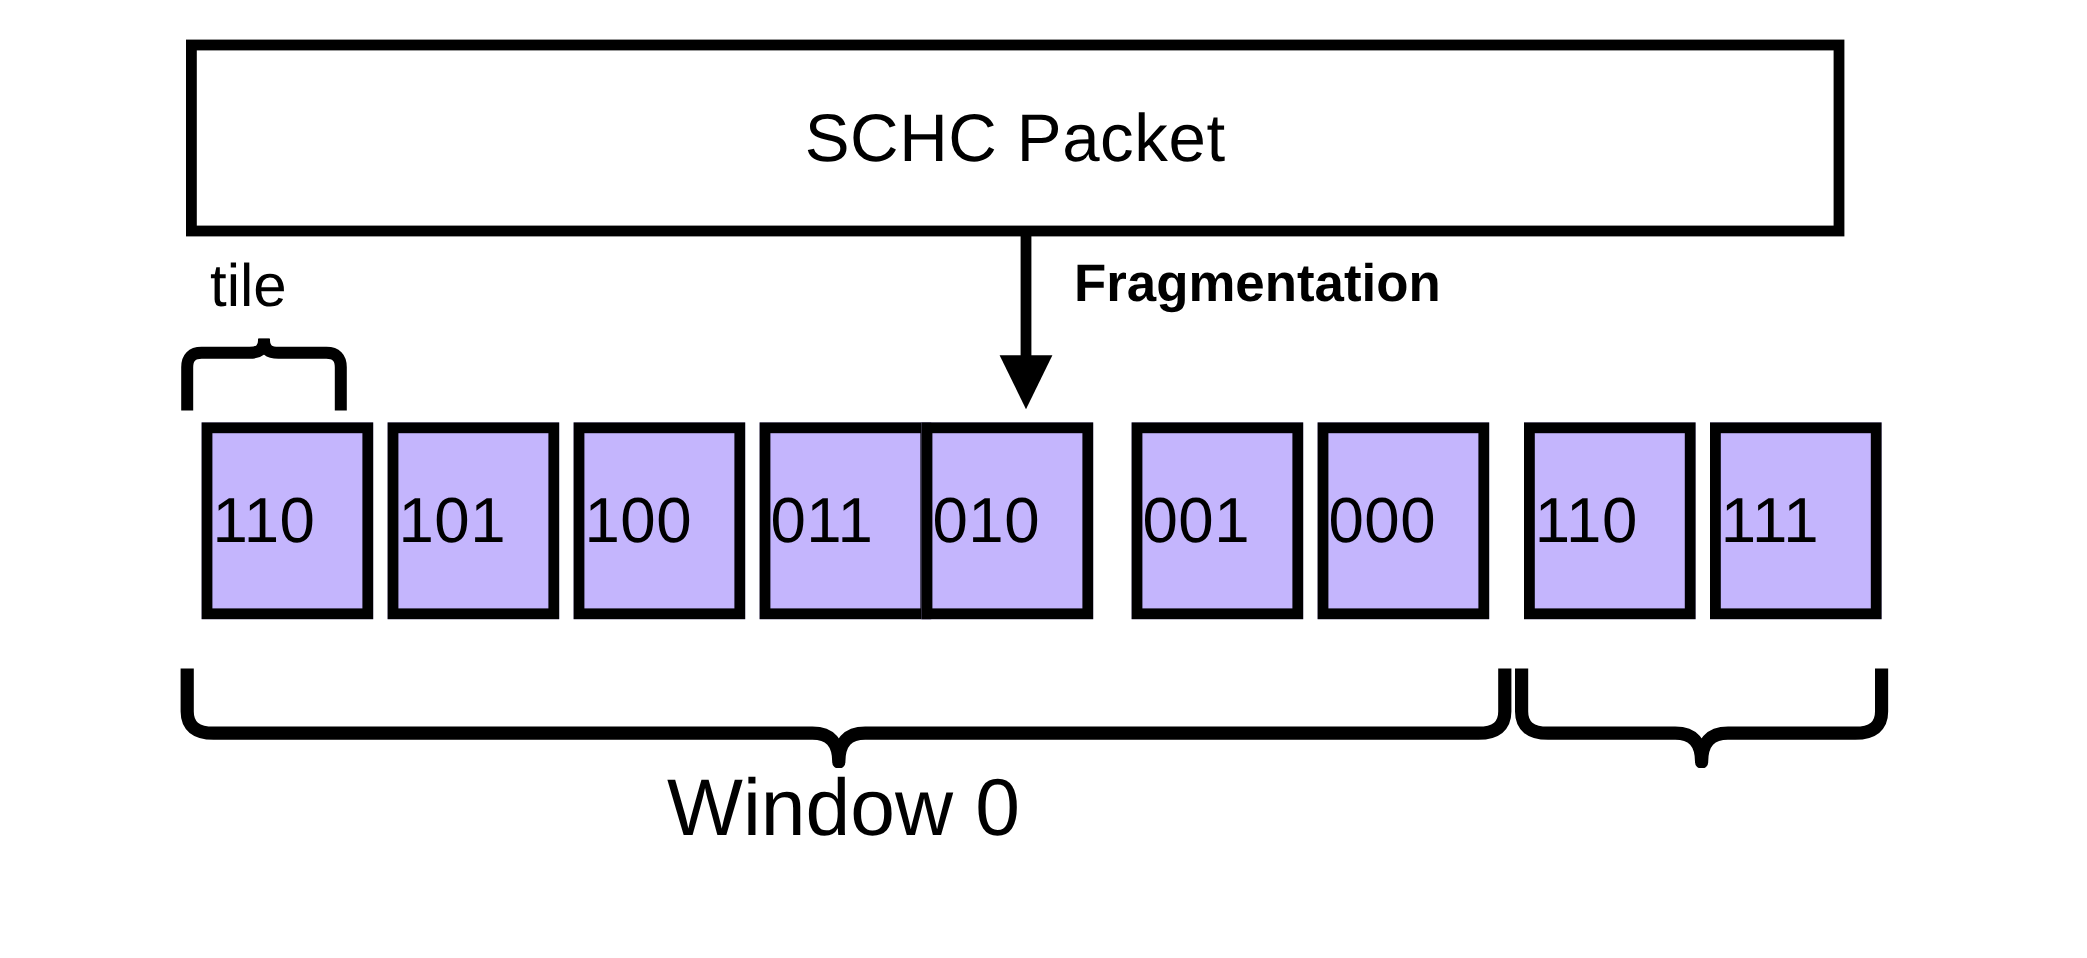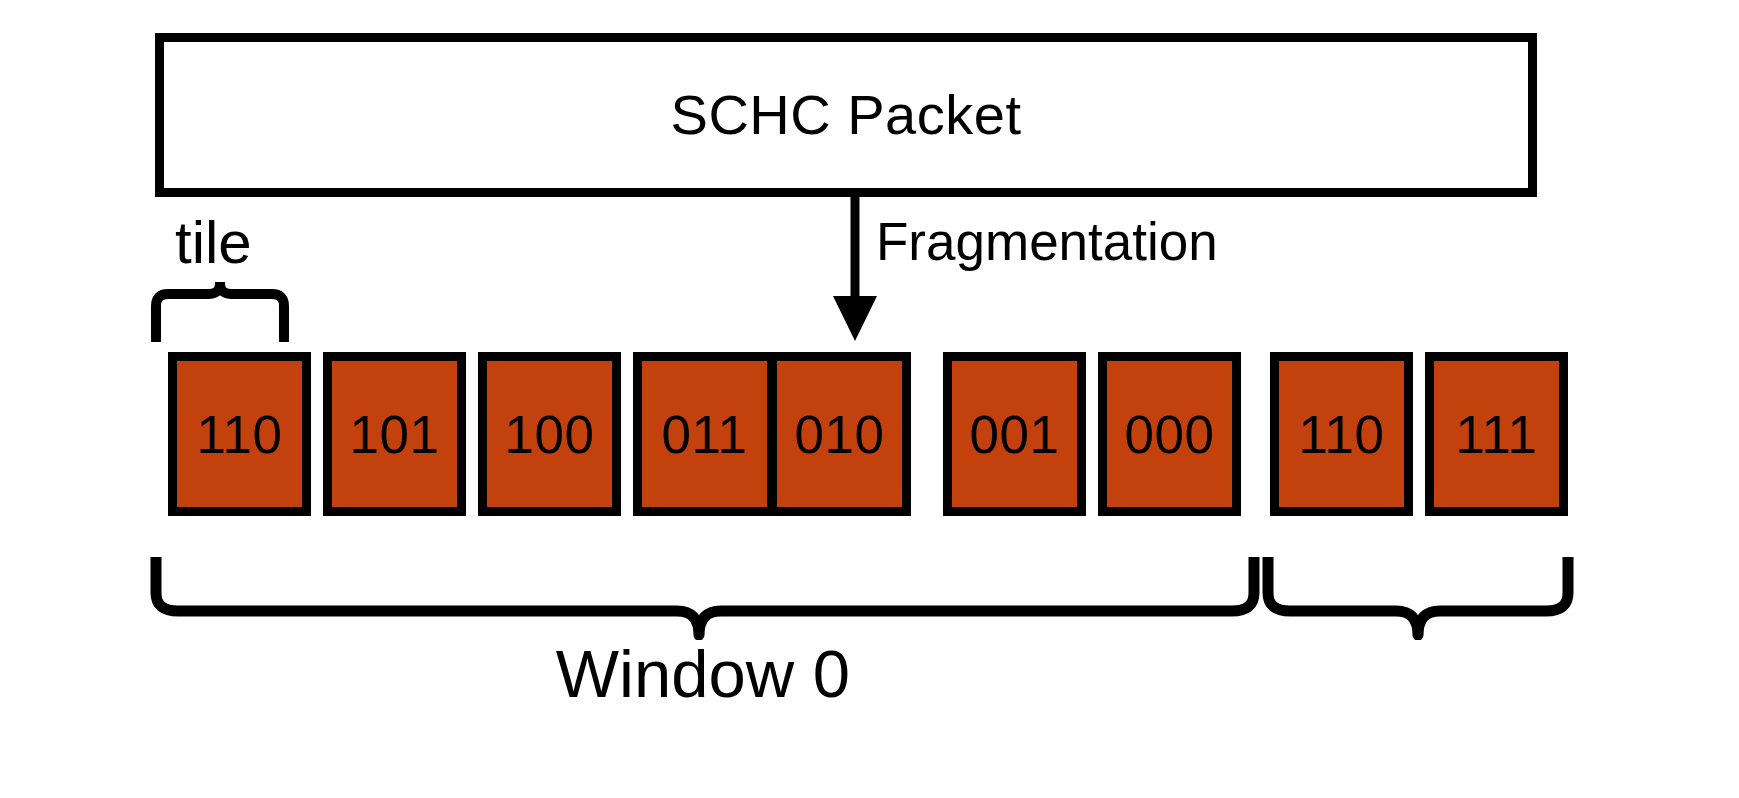--- a/index.html
+++ b/index.html
@@ -47,33 +47,34 @@
   
   .frag-arrow {
     position: absolute;
     left: 825px;
     top: 196px;
     width: 60px;
     height: 145px;
   }
   .frag-label {
     position: absolute;
-    left: 876px;
+    left: 895px;
     top: 215px;
-    font-size: 53px;
+    font-size: 44px;
     white-space: nowrap;
     line-height: 1;
+    font-weight: bold;
   }
 
   
   .tile-label {
     position: absolute;
     left: 175px;
     top: 213px;
-    font-size: 60px;
+    font-size: 50px;
     line-height: 1;
     white-space: nowrap;
   }
   .tile-brace {
     position: absolute;
     left: 150px;
     top: 282px;
     width: 140px;
     height: 62px;
   }
@@ -96,24 +97,24 @@
     width: 1739px;
     height: 164px;
   }
   .tile-box {
     position: absolute;
     top: 0;
     width: 143px;
     height: 164px;
     border: 9px solid #000000;
     box-sizing: border-box;
-    background: #c2410c;
+    background: #c4b5fd;
     display: flex;
     align-items: center;
-    justify-content: center;
+    justify-content: flex-start;
   }
   .tile-box span {
     font-size: 53px;
     line-height: 1;
     letter-spacing: 0.5px;
   }
 
   
   .win-brace {
     position: absolute;

